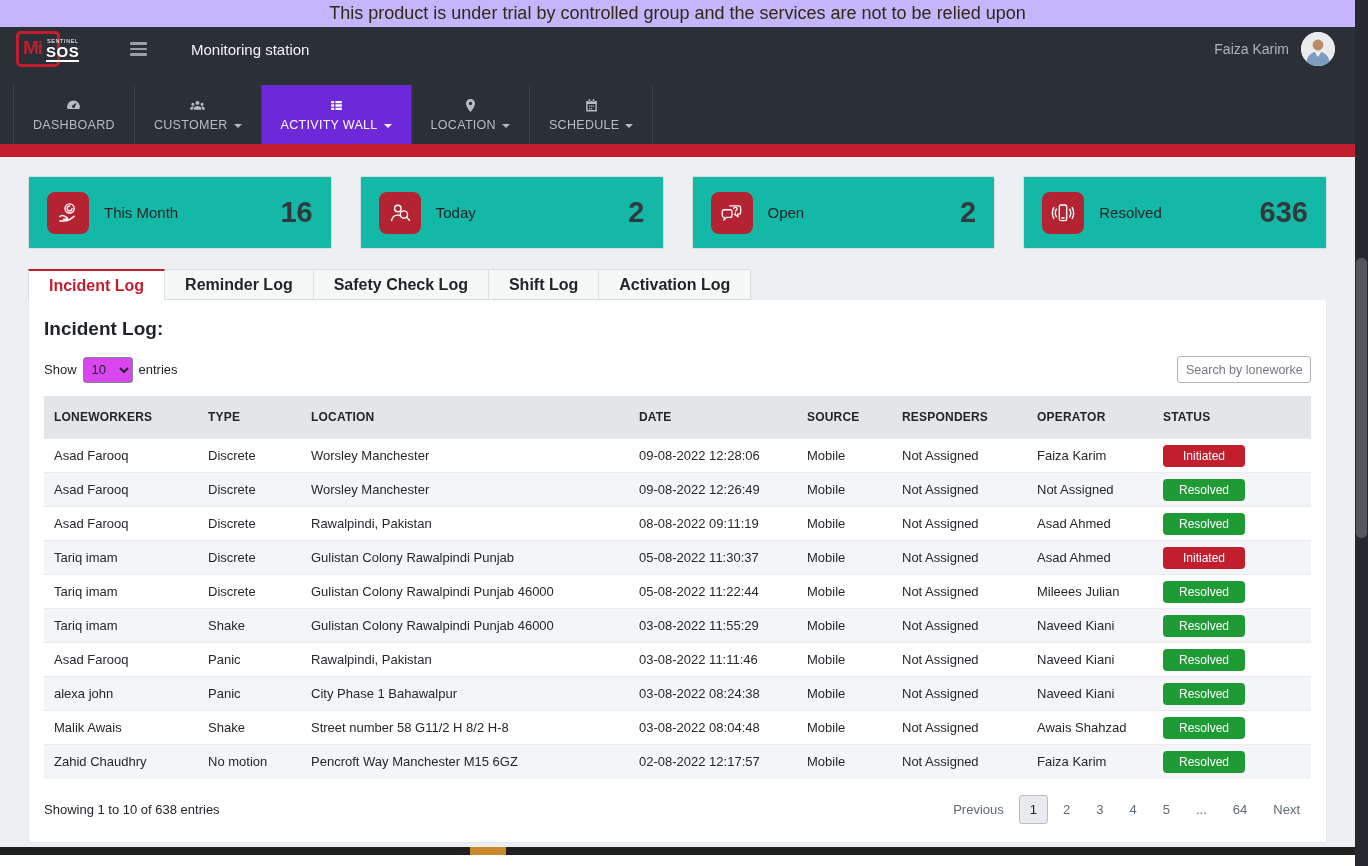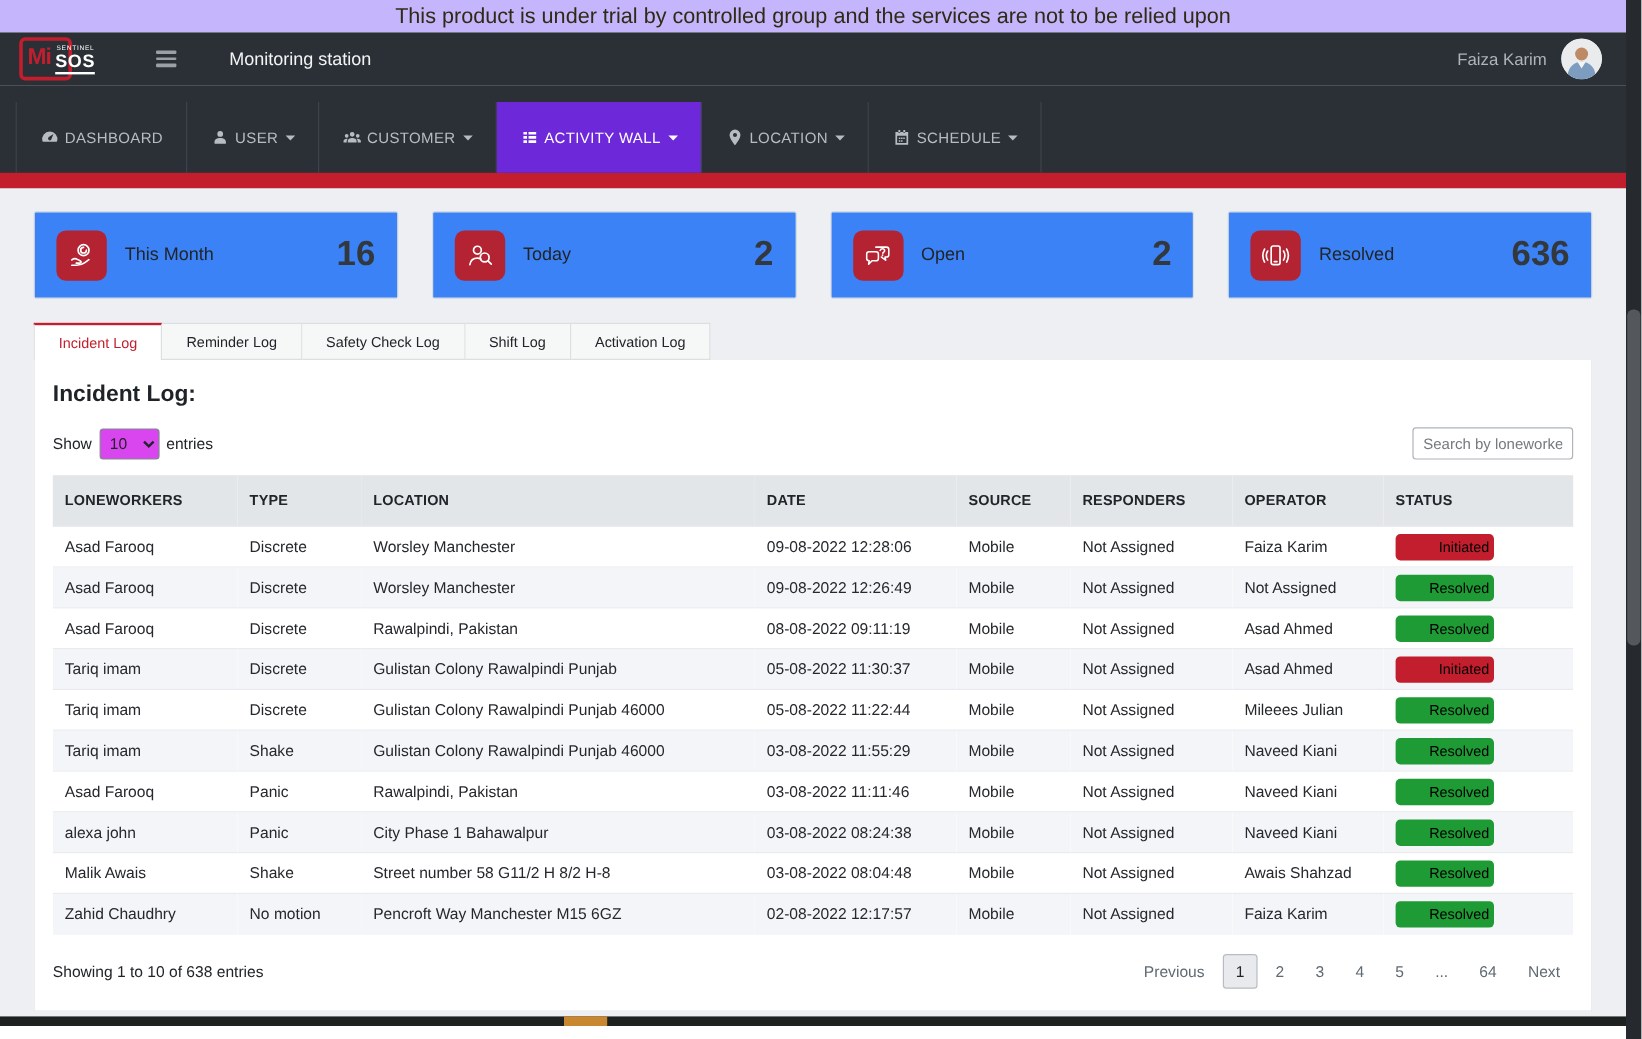--- a/index.html
+++ b/index.html
@@ -31,51 +31,51 @@
   .hamburger span { width:17px; height:2.5px; background:#9aa0a6; border-radius:1px; }
   .hdr-title { color:#f2f4f5; font-size:15px; margin-left:20px; }
   .hdr-right { margin-left:auto; display:flex; align-items:center; }
   .hdr-user { color:#aeb4ba; font-size:14px; }
   .avatar { width:34px; height:34px; border-radius:50%; overflow:hidden;
     margin-left:12px; margin-right:4px; background:#e9ebec; }
 
   
   .nav-wrap { background:#2b3036; padding-top:14px; }
   .nav-row { display:flex; height:59px; }
-  .nav-item { display:flex; flex-direction:row; align-items:center;
+  .nav-item { display:flex; flex-direction:column; align-items:center;
     justify-content:center; gap:4px; padding:0 19px; cursor:pointer;
     color:#b6bcc2; border-right:1px solid #3d434a; min-width:96px; }
   .nav-item:first-child { border-left:1px solid #3d434a; margin-left:13px; }
   .nav-item svg { width:17px; height:17px; display:block; }
   .nav-label { font-size:12.5px; letter-spacing:.3px; display:flex;
     align-items:center; gap:6px; white-space:nowrap; }
   .caret { width:0; height:0; border-left:4px solid transparent;
     border-right:4px solid transparent; border-top:4px solid currentColor;
     display:inline-block; margin-top:1px; }
   .nav-item.active { background:#6d28d9; color:#fff; }
   .red-strip { height:13px; background:#c21e2d; }
 
   
   .content { background:#edeff2; height:690px; padding-top:19px; }
 
   .stats-row { display:flex; gap:28px; margin:0 28px; }
-  .stat-card { flex:1; height:73px; background:#3b82f6; border:1px solid #dadde0;
+  .stat-card { flex:1; height:73px; background:#14b8a6; border:1px solid #dadde0;
     border-radius:2px; display:flex; align-items:center; padding:0 18px; }
   .stat-icon { width:42px; height:42px; background:#b42331; border-radius:8px;
     display:flex; align-items:center; justify-content:center; flex:none; }
   .stat-icon svg { width:26px; height:26px; }
   .stat-label { font-size:15px; color:#212529; margin-left:15px; }
   .stat-value { margin-left:auto; font-size:29px; color:#33383d; font-weight:600; }
 
   
   .panel-wrap { margin:20px 28px 0; }
   .tab-row { display:flex; height:31px; }
-  .tab { padding:0 20px; display:flex; align-items:center; font-size:12px;
+  .tab { padding:0 20px; display:flex; align-items:center; font-size:16px;
     background:#f6f7f7; border:1px solid #dcdfe2; border-left:none;
-    color:#212529; cursor:pointer; white-space:nowrap; }
+    color:#212529; cursor:pointer; white-space:nowrap;font-weight:bold; }
   .tab:first-child { border-left:1px solid #dcdfe2; }
   .tab.active { background:#fff; color:#c21e2d; border-top:2px solid #c21e2d;
     border-bottom:none; }
   .panel-body { background:#fff; height:543px; padding:2px 15px 0;
     border:1px solid #e6e8ea; border-top:none; }
 
   .sec-heading { font-size:19px; font-weight:600; color:#1f2328; margin-top:16px; }
 
   .controls { display:flex; align-items:center; margin-top:16px; font-size:13px;
     color:#212529; }
@@ -92,22 +92,22 @@
   table.log col.c1{width:154px} table.log col.c2{width:103px}
   table.log col.c3{width:328px} table.log col.c4{width:168px}
   table.log col.c5{width:95px}  table.log col.c6{width:135px}
   table.log col.c7{width:126px} table.log col.c8{width:auto}
   table.log th { background:#e3e6e9; text-align:left; font-size:12px;
     font-weight:600; color:#212529; letter-spacing:.2px; padding:14px 10px;
     text-transform:uppercase; }
   table.log td { font-size:13px; color:#25282c; padding:0 10px; height:34px;
     border-top:1px solid #e9ebee; white-space:nowrap; overflow:hidden; }
   table.log tbody tr:nth-child(even) { background:#f3f5f8; }
-  .badge { display:inline-block; min-width:82px; text-align:right;
-    padding:4px 4px; border-radius:4px; color:#000000; font-size:12px; }
+  .badge { display:inline-block; min-width:82px; text-align:center;
+    padding:4px 4px; border-radius:4px; color:#ffffff; font-size:12px; }
   .badge.initiated { background:#c21e2d; }
   .badge.resolved  { background:#1f9b35; }
 
   .table-footer { display:flex; align-items:center; margin-top:16px; }
   .showing { font-size:13px; color:#212529; }
   .pagination { margin-left:auto; display:flex; align-items:flex-start; gap:4px; }
   .page-item { font-size:13px; color:#5f6a72; padding:6px 10px; cursor:pointer;
     border:1px solid transparent; border-radius:3px; min-width:28px;
     text-align:center; }
   .page-item.active { background:#e8eaed; border-color:#b9bdc1; color:#212529; }
@@ -165,31 +165,20 @@
                 <path fill="currentColor" d="M12 5a9 9 0 0 0-8.7 11.3c.1.4.5.7.9.7h15.6c.4 0 .8-.3.9-.7A9 9 0 0 0 12 5zm1.6 9.7a2.1 2.1 0 1 1-2.8-3.1l5.5-3.5-2.7 6.6z"></path>
               </svg>
             </span>
             <span class="nav-label">
               <span>DASHBOARD</span>
             </span>
           </div>
           <div class="nav-item">
             <span style="display: flex;">
               <svg viewBox="0 0 24 24">
-                <path fill="currentColor" d="M12 4.5a3.4 3.4 0 1 1 0 6.8 3.4 3.4 0 0 1 0-6.8zm0 8.3c3.7 0 6.7 1.9 6.7 4.3V19.5H5.3v-2.4c0-2.4 3-4.3 6.7-4.3z"></path>
-              </svg>
-            </span>
-            <span class="nav-label">
-              <span>USER</span>
-              <span class="caret"></span>
-            </span>
-          </div>
-          <div class="nav-item">
-            <span style="display: flex;">
-              <svg viewBox="0 0 24 24">
                 <path fill="currentColor" d="M12 5.5a2.8 2.8 0 1 1 0 5.6 2.8 2.8 0 0 1 0-5.6zM5.5 8a2.2 2.2 0 1 1 0 4.4A2.2 2.2 0 0 1 5.5 8zm13 0a2.2 2.2 0 1 1 0 4.4 2.2 2.2 0 0 1 0-4.4zM12 12.6c2.9 0 5.2 1.4 5.2 3.2v2.2H6.8v-2.2c0-1.8 2.3-3.2 5.2-3.2zm-6.5.9c.5 0 1 .1 1.4.2-.9.8-1.4 1.8-1.4 2.9V18H1.8v-1.7c0-1.5 1.7-2.8 3.7-2.8zm13 0c2 0 3.7 1.3 3.7 2.8V18h-3.7v-1.4c0-1.1-.5-2.1-1.4-2.9.4-.1.9-.2 1.4-.2z"></path>
               </svg>
             </span>
             <span class="nav-label">
               <span>CUSTOMER</span>
               <span class="caret"></span>
             </span>
           </div>
           <div class="nav-item active">
             <span style="display: flex;">

